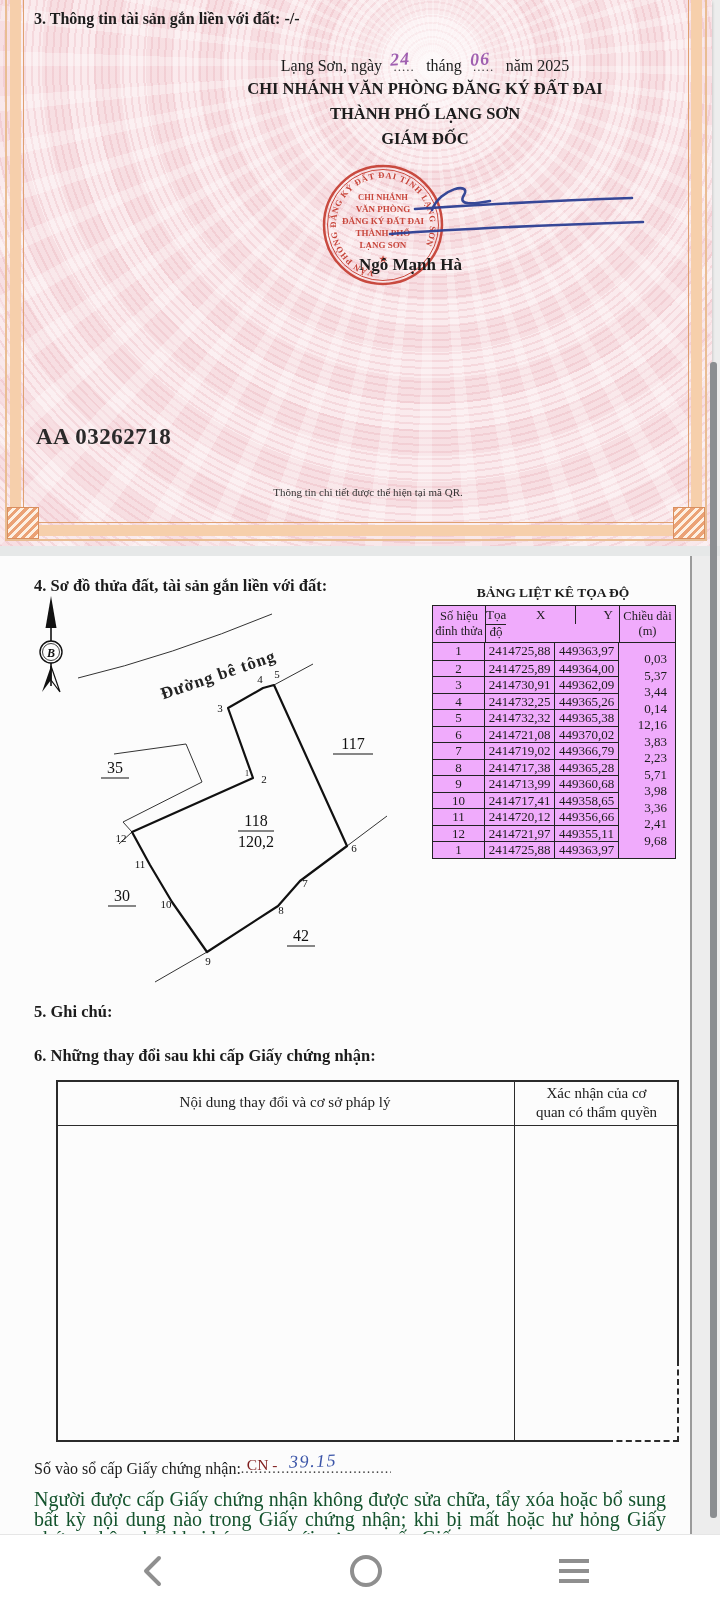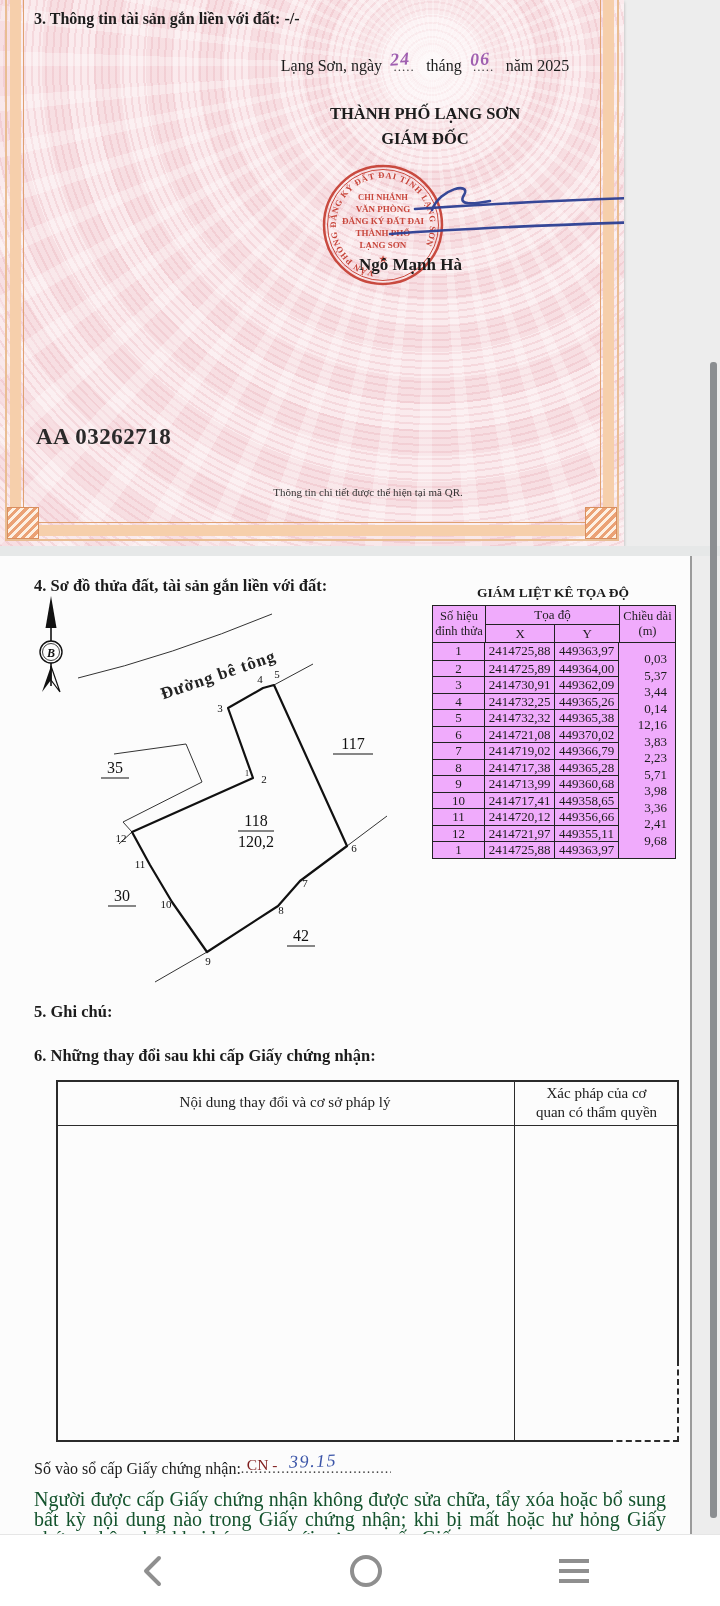--- a/index.html
+++ b/index.html
@@ -1,21 +1,21 @@
 <!DOCTYPE html>
 <html><head>
 <meta charset="utf-8">
 <style>
   html,body{margin:0;padding:0;background:#e9e9e9;}
   .screen{position:relative;width:720px;height:1606px;overflow:hidden;background:#ededed;
           font-family:"Liberation Serif","DejaVu Serif",serif;color:#1c1c1c;}
   .abs{position:absolute;}
 
   
-  .cert{position:absolute;left:0;top:0;width:624px;height:546px;overflow:hidden;
+  .cert{position:absolute;left:0;top:0;width:712px;height:546px;overflow:hidden;
         background-color:#f9e7ea;
         background-image:
           radial-gradient(circle at 432px 66px, rgba(255,255,255,.95), rgba(255,255,255,.55) 28px, rgba(255,255,255,0) 95px),
           repeating-conic-gradient(from 0deg at 432px 66px, rgba(255,255,255,.30) 0deg 2deg, rgba(255,255,255,0) 2deg 6deg),
           repeating-radial-gradient(circle at 432px 66px, rgba(226,152,163,.22) 0 2px, rgba(255,255,255,0) 2px 7px),
           repeating-radial-gradient(circle at 432px 66px, rgba(231,148,160,.10) 0 26px, rgba(255,244,246,.25) 26px 52px);
         box-shadow:0 2px 3px rgba(0,0,0,.25);}
   .cf1{position:absolute;left:5px;right:5px;top:-20px;bottom:5px;border:2px solid #e9bd93;}
   .cf2{position:absolute;left:10px;right:10px;top:-20px;bottom:10px;border:11px solid #f6cfab;}
   .cf3{position:absolute;left:23px;right:23px;top:-20px;bottom:23px;border:1.5px solid #dfa071;}
@@ -49,21 +49,21 @@
        border-right:2px solid #9b9b9b;}
   .s4{left:34px;top:20px;font-size:16.5px;font-weight:bold;}
   .s5{left:34px;top:446px;font-size:16.5px;font-weight:bold;}
   .s6{left:34px;top:490px;font-size:16.5px;font-weight:bold;}
 
   .ct-title{left:432px;top:29px;width:242px;text-align:center;font-size:13.5px;font-weight:bold;}
   .ctable{left:432px;top:49px;width:242px;border:1.5px solid #222;background:#f0abfc;font-size:13px;}
   .ct-h{display:flex;height:36px;border-bottom:1.5px solid #222;}
   .ct-h .c1{width:52px;border-right:1px solid #222;display:flex;flex-direction:column;justify-content:center;
             align-items:center;font-size:12.5px;line-height:15px;}
-  .ct-h .cmid{width:133px;display:flex;flex-direction:column;}
+  .ct-h .cmid{width:133px;display:flex;flex-direction:row;}
   .ct-h .cmid-top{height:18px;border-bottom:1px solid #222;text-align:center;line-height:17px;}
   .ct-h .cmid-sub{height:18px;display:flex;}
   .ct-h .cmid-sub .cx{width:69px;text-align:center;line-height:17px;}
   .ct-h .cmid-sub .cy{width:64px;border-left:1px solid #222;text-align:center;line-height:17px;}
   .ct-h .c4{flex:1;border-left:1px solid #222;display:flex;flex-direction:column;justify-content:center;
             align-items:center;font-size:12.5px;line-height:15px;}
   .ct-data{display:flex;}
   .ct-left{width:185px;}
   .crow{display:flex;height:16.5px;box-sizing:border-box;border-top:1px solid #222;}
   .crow:first-child{border-top:none;}
@@ -131,20 +131,21 @@
         <span class="hand">24</span>
       </span>
       <span>tháng</span>
       <span class="dfill">
         <span class="dots">.....</span>
         <span class="hand">06</span>
       </span>
       <span>năm 2025</span>
     </div>
 
+    <div class="abs cert-center office1">CHI NHÁNH VĂN PHÒNG ĐĂNG KÝ ĐẤT ĐAI</div>
     <div class="abs cert-center office2">THÀNH PHỐ LẠNG SƠN</div>
     <div class="abs cert-center role">GIÁM ĐỐC</div>
 
     <svg class="abs stamp-svg" width="150" height="150" viewBox="0 0 150 150">
       <g fill="none" stroke="#c43a2e" opacity="0.9">
         <circle cx="75" cy="75" r="59" stroke-width="2.5"></circle>
         <circle cx="75" cy="75" r="55.5" stroke-width="1"></circle>
       </g>
       <defs>
         <path id="ringPath" d="M 75,122 A 47,47 0 1 1 75.05,122" fill="none"></path>
@@ -174,21 +175,21 @@
     <div class="abs serial">AA 03262718</div>
     <div class="abs qrnote">Thông tin chi tiết được thể hiện tại mã QR.</div>
   </div>
 
   <div class="page-gap"></div>
 
   <div class="doc">
 
     <div class="abs s4">4. Sơ đồ thửa đất, tài sản gắn liền với đất:</div>
 
-    <div class="abs ct-title">GIÁM LIỆT KÊ TỌA ĐỘ</div>
+    <div class="abs ct-title">BẢNG LIỆT KÊ TỌA ĐỘ</div>
     <div class="abs ctable">
       <div class="ct-h">
         <div class="c1">
           <span>Số hiệu</span>
           <span>đỉnh thửa</span>
         </div>
         <div class="cmid">
           <div class="cmid-top">Tọa độ</div>
           <div class="cmid-sub">
             <div class="cx">X</div>
@@ -350,21 +351,21 @@
       <div class="e t6-top"></div>
         <div class="e t6-left"></div>
       <div class="e t6-hline"></div>
         <div class="e t6-div"></div>
       <div class="e t6-bs"></div>
         <div class="e t6-bd"></div>
       <div class="e t6-rs"></div>
         <div class="e t6-rd"></div>
       <div class="e t6-h1">Nội dung thay đổi và cơ sở pháp lý</div>
       <div class="e t6-h2">
-        <span>Xác pháp của cơ</span>
+        <span>Xác nhận của cơ</span>
         <span>quan có thẩm quyền</span>
       </div>
     </div>
 
     <div class="abs registry">
       <span>Số vào sổ cấp Giấy chứng nhận:</span><span class="rfill"><span class="dots">..............................................</span><span class="typed">CN -</span><span class="hand">39.15</span></span>
     </div>
 
     <div class="abs disclaimer">Người được cấp Giấy chứng nhận không được sửa chữa, tẩy xóa hoặc bổ sung bất kỳ nội dung nào trong Giấy chứng nhận; khi bị mất hoặc hư hỏng Giấy chứng nhận phải khai báo ngay với cơ quan cấp Giấy.</div>
   </div>

